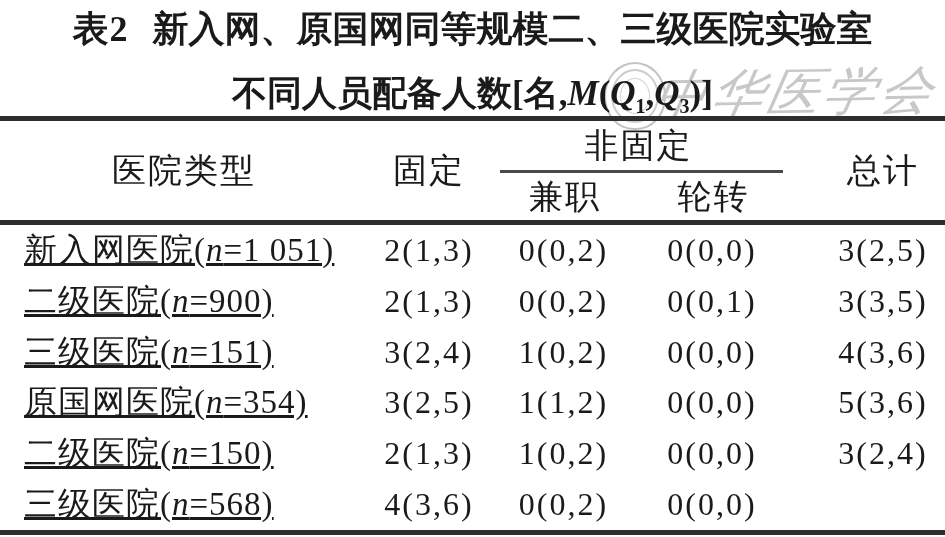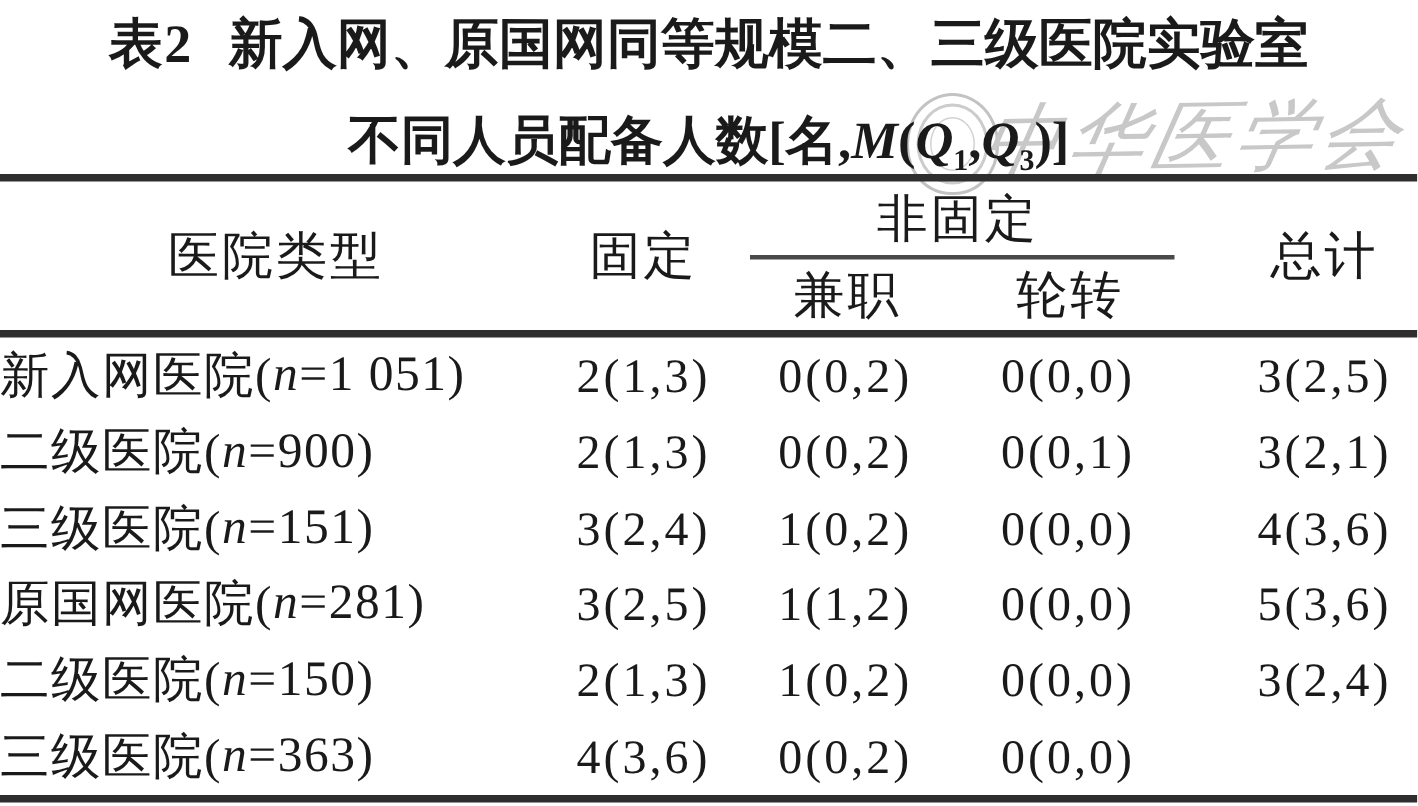--- a/index.html
+++ b/index.html
@@ -76,23 +76,24 @@
   .subgroup-bottom { flex:1; display:flex; }
   .subgroup-bottom .hcell { height:100%; }
 
   .tbody {
     position:absolute; top:225px; left:0; width:945px; height:305px;
     display:flex; flex-direction:column; z-index:1;
   }
   .trow { flex:1; display:flex; align-items:center; }
   .cell-label {
     display:flex; align-items:center;
-    padding-left:0;
+    padding-left:24px;
     font-size:33px; letter-spacing:1px;
     white-space:nowrap;
+    text-decoration:underline;
   }
   .cell-label .var { font-weight:normal; }
   .cell-num {
     display:flex; align-items:center; justify-content:center;
     font-size:32px; letter-spacing:2px;
     white-space:nowrap;
   }
 </style>
 </head>
 <body>
@@ -147,40 +148,40 @@
 
     <div class="trow">
       <div class="cell-label col-type">
           <span>二级医院(</span>
           <span class="var">n</span>
           <span>=900)</span>
         </div>
       <div class="cell-num col-fixed">2(1,3)</div>
       <div class="cell-num col-rot">0(0,2)</div>
       <div class="cell-num col-part">0(0,1)</div>
-      <div class="cell-num col-total">3(2,1)</div>
+      <div class="cell-num col-total">3(3,5)</div>
     </div>
 
     <div class="trow">
       <div class="cell-label col-type">
           <span>三级医院(</span>
           <span class="var">n</span>
           <span>=151)</span>
         </div>
       <div class="cell-num col-fixed">3(2,4)</div>
       <div class="cell-num col-rot">1(0,2)</div>
       <div class="cell-num col-part">0(0,0)</div>
       <div class="cell-num col-total">4(3,6)</div>
     </div>
 
     <div class="trow">
       <div class="cell-label col-type">
           <span>原国网医院(</span>
           <span class="var">n</span>
-          <span>=281)</span>
+          <span>=354)</span>
         </div>
       <div class="cell-num col-fixed">3(2,5)</div>
       <div class="cell-num col-rot">1(1,2)</div>
       <div class="cell-num col-part">0(0,0)</div>
       <div class="cell-num col-total">5(3,6)</div>
     </div>
 
     <div class="trow">
       <div class="cell-label col-type">
           <span>二级医院(</span>
@@ -190,21 +191,21 @@
       <div class="cell-num col-fixed">2(1,3)</div>
       <div class="cell-num col-rot">1(0,2)</div>
       <div class="cell-num col-part">0(0,0)</div>
       <div class="cell-num col-total">3(2,4)</div>
     </div>
 
     <div class="trow">
       <div class="cell-label col-type">
           <span>三级医院(</span>
           <span class="var">n</span>
-          <span>=363)</span>
+          <span>=568)</span>
         </div>
       <div class="cell-num col-fixed">4(3,6)</div>
       <div class="cell-num col-rot">0(0,2)</div>
       <div class="cell-num col-part">0(0,0)</div>
     </div>
 
   </div>
 </div>
 
 </body></html>

